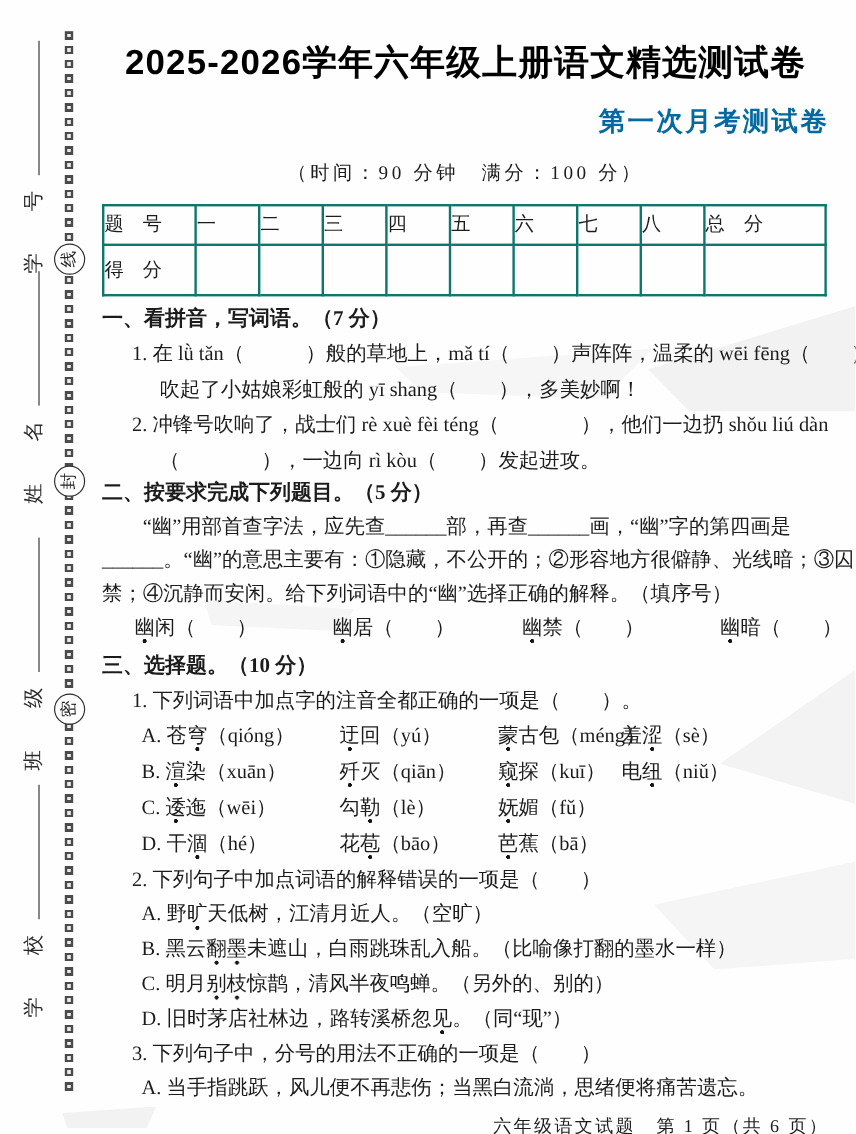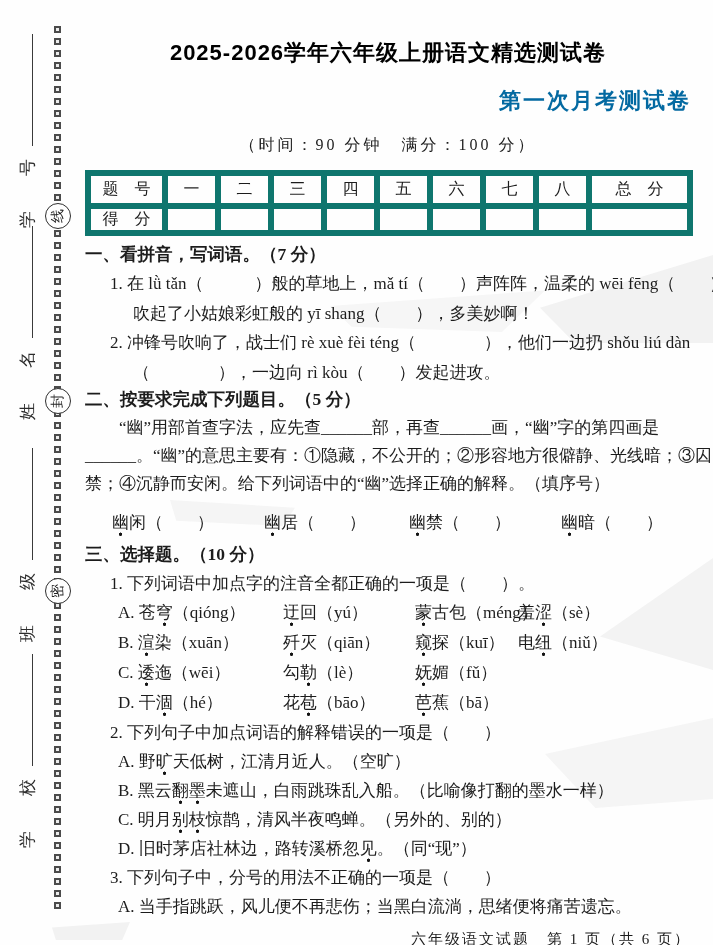--- a/index.html
+++ b/index.html
@@ -35,44 +35,44 @@
     position:absolute;left:45px;width:24px;height:24px;z-index:3;
     border:1.5px solid #2f2f2f;border-radius:50%;background:#fff;
     display:flex;align-items:center;justify-content:center;
     font-size:14px;color:#222;transform:rotate(-90deg);
   }
 
   
   .content{position:absolute;left:85px;top:0;width:606px;z-index:1;}
   .title{
     font-family:"Liberation Sans","DejaVu Sans",sans-serif;font-weight:700;
-    font-size:22px;line-height:34px;text-align:center;margin:36px 0 14px;letter-spacing:1px;color:#000;
+    font-size:29px;line-height:34px;text-align:center;margin:36px 0 14px;letter-spacing:1px;color:#000;
   }
   .subtitle{
     font-family:"Liberation Sans","DejaVu Sans",sans-serif;font-weight:700;
     font-size:22px;line-height:30px;text-align:right;margin:16px 0 16px;letter-spacing:2px;color:#0369a1;
   }
   .meta{font-size:16px;line-height:22px;text-align:center;margin-top:18px;letter-spacing:3px;}
 
   table.score{border-collapse:collapse;border:2px solid #111;margin-top:14px;table-layout:fixed;width:604px;}
-  .score th,.score td{border:6px solid #0f766e;font-weight:400;font-size:16px;text-align:center;padding:0;}
+  .score th,.score td{border:2px solid #0f766e;font-weight:400;font-size:16px;text-align:left;padding:0;}
   .score tr.hrow{height:33px;}
-  .score tr.srow{height:26px;}
+  .score tr.srow{height:42px;}
 
   .sec-heading{font-weight:700;font-size:17.5px;line-height:29px;margin:0;white-space:nowrap;}
   .h-one{margin-top:4px;}
   .h-two{margin-top:-2px;}
   .line{font-size:17px;line-height:29.5px;white-space:nowrap;}
   .indent1{padding-left:25px;}
   .indent2{padding-left:48px;font-family:Liberation Serif, serif;}
   .p-line{line-height:28px;}
   .p-first{padding-left:34px;}
   .words-row{
     display:grid;grid-template-columns:152px 145px 152px auto;
-    padding-left:27px;margin-top:12px;height:30px;line-height:26px;font-size:17px;white-space:nowrap;
+    padding-left:27px;margin-top:1px;height:30px;line-height:26px;font-size:17px;white-space:nowrap;gap:13px;
   }
   .q1-row{
     display:grid;grid-template-columns:165px 132px 103px auto;
     padding-left:33px;line-height:30px;font-size:17px;white-space:nowrap;
   }
   .opt{padding-left:33px;line-height:29px;}
   .stem{line-height:29px;}
   .footer{text-align:right;font-size:15px;letter-spacing:2px;margin-top:7px;line-height:22px;}
 
   

